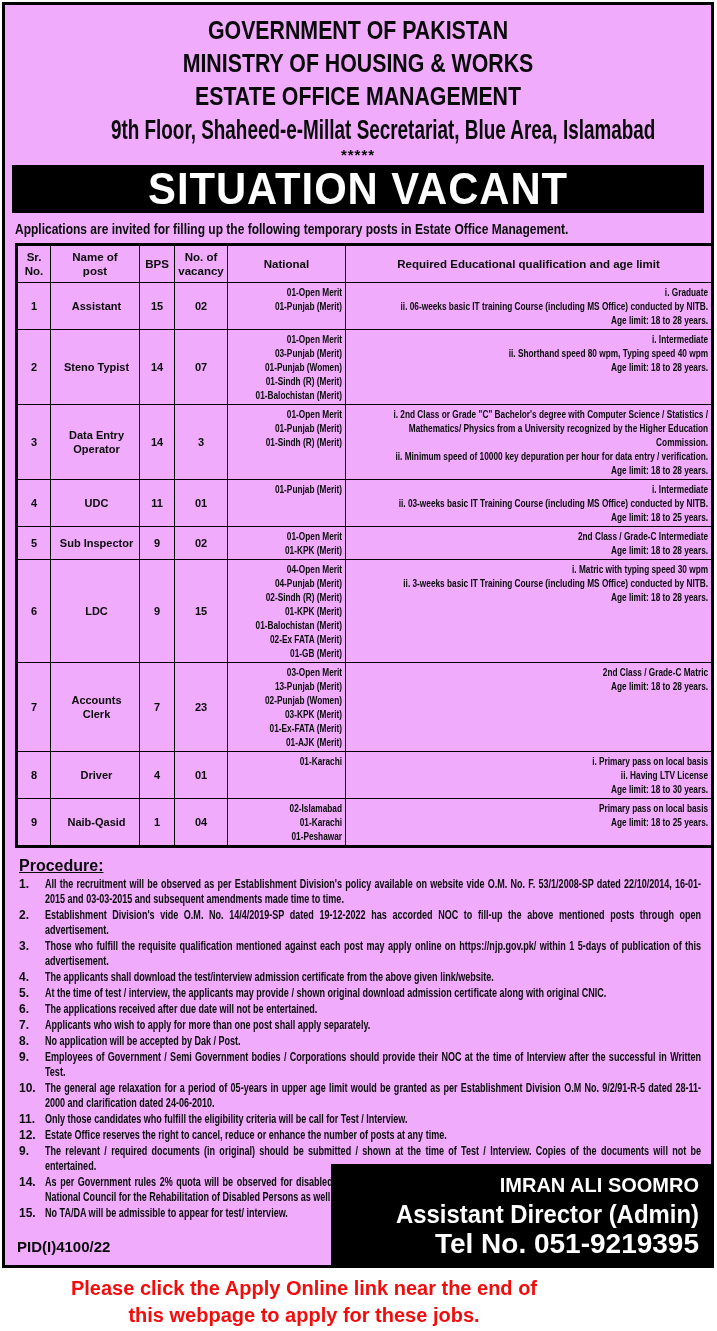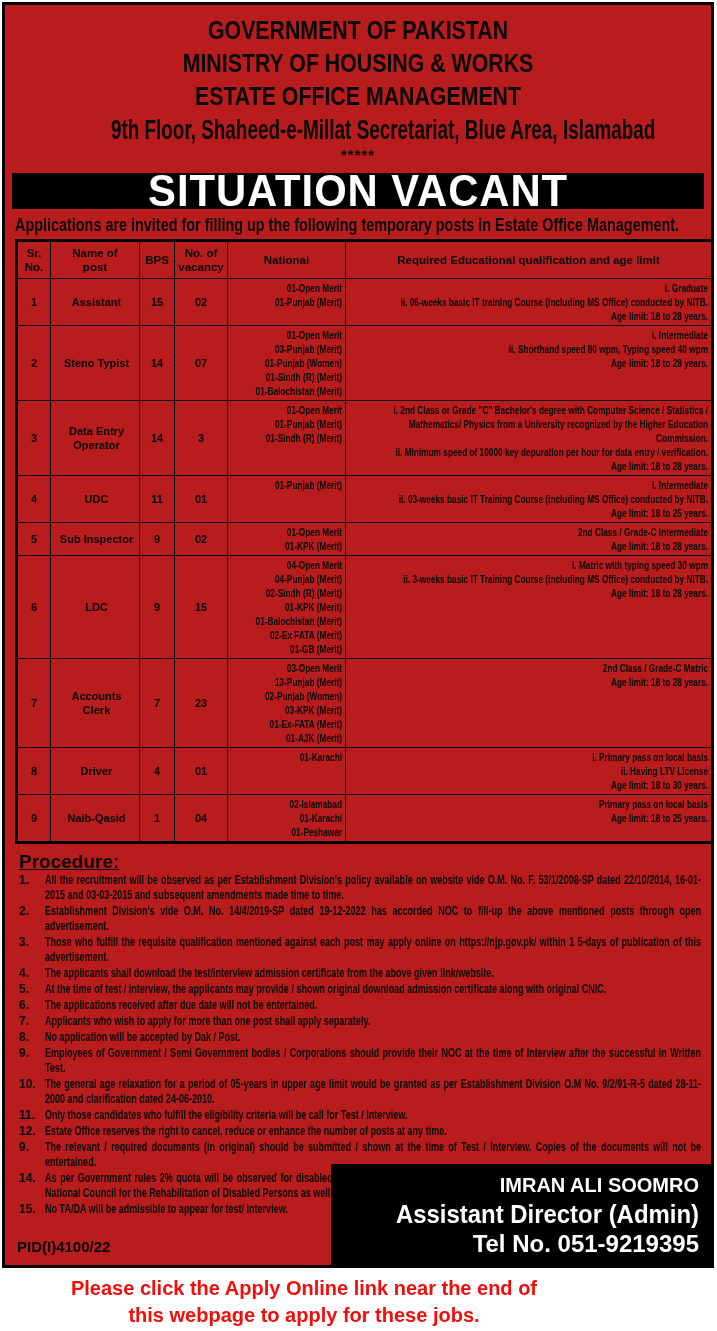--- a/index.html
+++ b/index.html
@@ -4,66 +4,66 @@
 <style>
   * { margin:0; padding:0; box-sizing:border-box; }
   html,body { background:#fff; }
   body {
     width:717px; height:1331px;
     font-family:"Liberation Sans", sans-serif;
     color:#0a0a0a; font-weight:bold; position:relative; overflow:hidden;
   }
   .ad {
     position:absolute; left:2px; top:2px; width:712px; height:1266px;
-    border:3px solid #000; background:#b91c1c;
+    border:3px solid #000; background:#f0abfc;
   }
   
   .masthead { text-align:center; padding-top:9px; }
   .m-line  { font-size:26px; line-height:33px; white-space:nowrap;
              transform:scaleX(0.82); transform-origin:50% 50%; }
   .m-addr  { font-size:27px; line-height:35px; white-space:nowrap;
              transform:scaleX(0.70); transform-origin:50% 50%; }
   .m-stars { font-size:15px; line-height:13px; letter-spacing:1px; }
   
-  .banner { margin:12px 7px 0 7px; height:36px; background:#000;
+  .banner { margin:4px 7px 0 7px; height:48px; background:#000;
             display:flex; align-items:center; justify-content:center; }
   .banner-text { color:#fff; font-size:44px; line-height:44px; letter-spacing:1px;
                  white-space:nowrap; transform:scaleX(0.95); }
   
-  .intro { margin:7px 4px 0 10px; font-size:18px; line-height:18px; }
+  .intro { margin:7px 4px 0 10px; font-size:15px; line-height:18px; }
   .intro-text { white-space:nowrap; transform:scaleX(0.80); transform-origin:0 50%;
                 display:inline-block; }
   
   table { border-collapse:collapse; width:696px; margin:5px 0 0 10px;
           border:3px solid #000; table-layout:fixed; }
   th, td { border:1.5px solid #000; font-weight:bold; }
   th { font-size:11.5px; line-height:14px; text-align:center; vertical-align:middle;
        white-space:pre-line; padding:4px 1px; }
   td { font-size:11px; line-height:14px; padding:2px 3px; }
   .c-sr, .c-post, .c-bps, .c-vac { text-align:center; vertical-align:middle; }
   .c-post { padding-left:6px; text-align:center; }
   .c-dom, .c-qual { vertical-align:top; text-align:right; }
   .sq { width:133%; transform:scaleX(0.752); transform-origin:0 0;
         white-space:pre-line; }
   
   .procedure { margin:9px 10px 0 14px; }
-  .proc-heading { font-size:19px; line-height:17px; text-decoration:underline;
+  .proc-heading { font-size:16px; line-height:17px; text-decoration:underline;
                   margin-bottom:3px; }
   .proc-item { display:grid; grid-template-columns:26px 1fr; margin-bottom:1px; }
   .proc-num  { font-size:12px; line-height:15px; }
   .proc-text { font-size:12px; line-height:15px; text-align:justify;
                width:133%; transform:scaleX(0.752); transform-origin:0 0; }
   
   .pid { position:absolute; left:12px; bottom:10px; font-size:15px; }
   .sig { position:absolute; right:0; bottom:0; width:380px; background:#000;
          color:#fff; text-align:right; padding:6px 12px 7px 0; }
   .sig-name  { font-size:20px; line-height:30px; white-space:nowrap;margin-left:24px; }
   .sig-title { font-size:26px; line-height:29px; white-space:nowrap;
                transform:scaleX(0.92); transform-origin:100% 50%; }
-  .sig-tel   { font-size:24px; line-height:29px; white-space:nowrap; }
+  .sig-tel   { font-size:28px; line-height:29px; white-space:nowrap; }
   
   .note { position:absolute; left:0; bottom:2px; width:608px; text-align:center;
           color:#f20d0d; font-size:20px; line-height:27px; font-weight:bold; }
 </style>
 </head>
 <body>
 
 <div class="ad">
 
   <div class="masthead">

